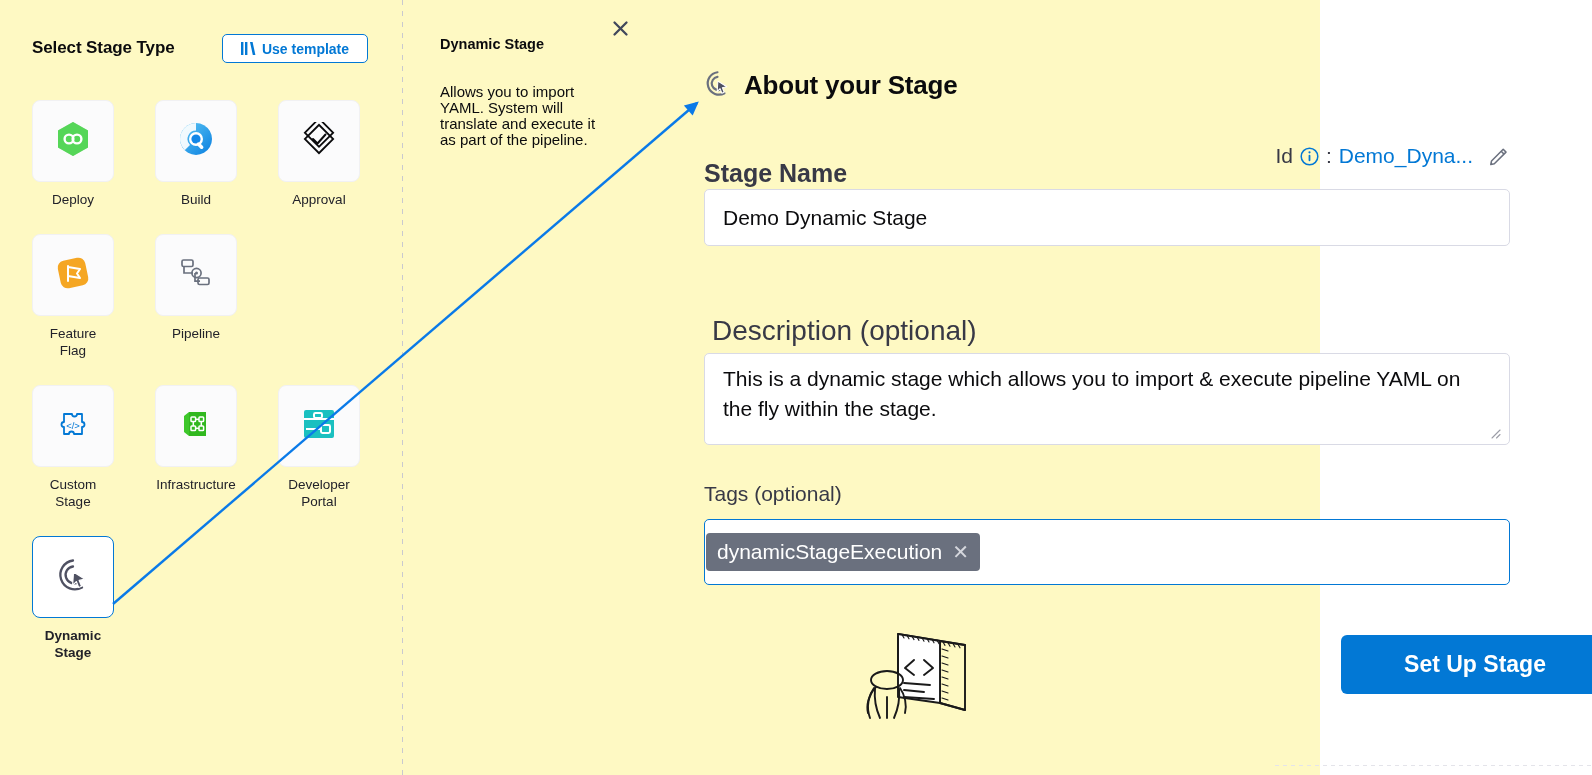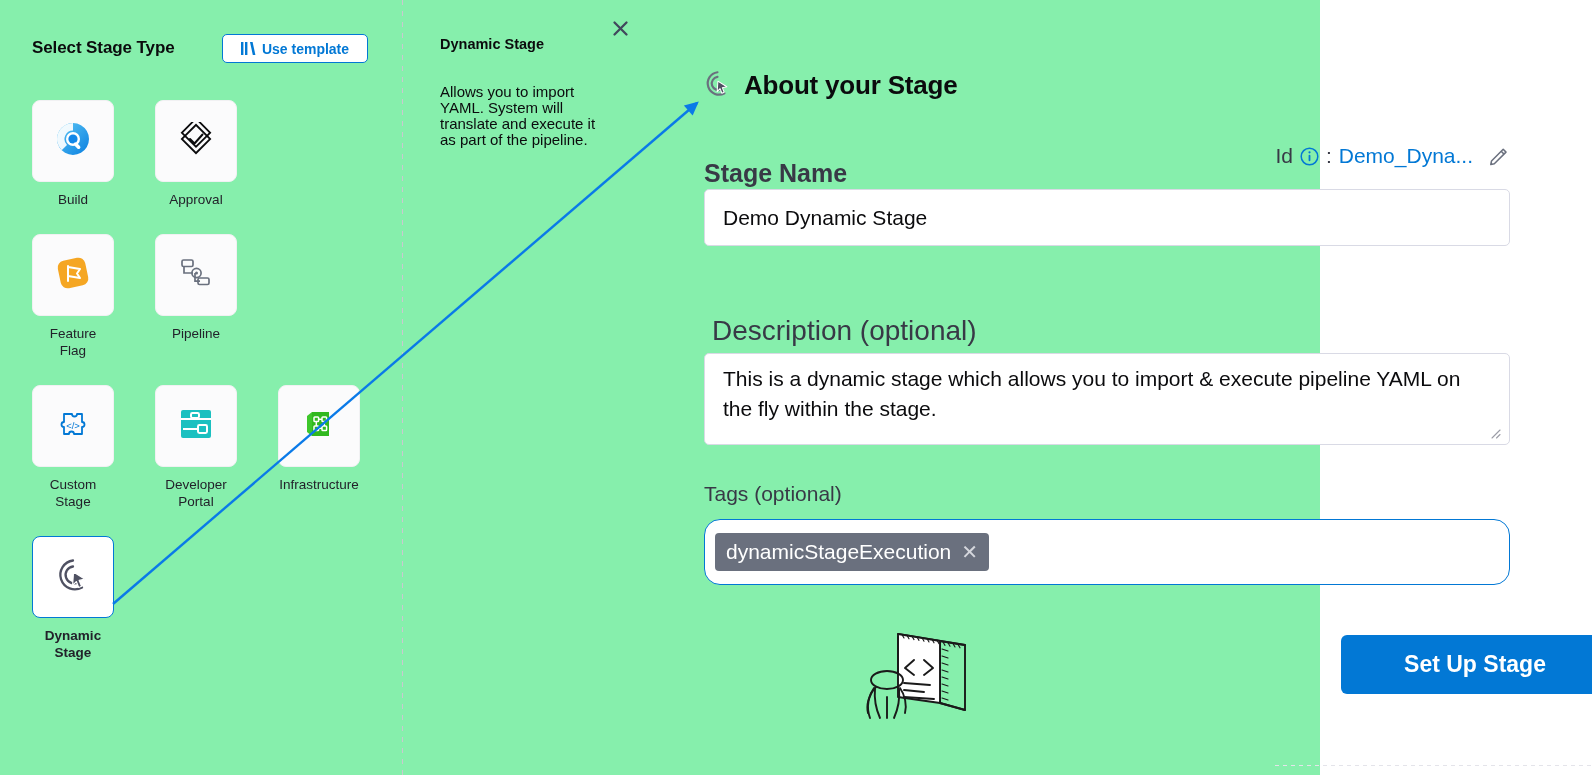--- a/index.html
+++ b/index.html
@@ -3,21 +3,21 @@
 <meta charset="utf-8">
 <style>
   * { box-sizing: border-box; }
   html, body {
     margin: 0; padding: 0;
     width: 1592px; height: 775px;
     background: #ffffff;
     font-family: "Liberation Sans", sans-serif;
     overflow: hidden;
   }
-  #root { position: relative; width: 1320px; height: 775px; background:#86efac; }
+  #root { position: relative; width: 1320px; height: 775px; background:#fef9c3; }
 
   
   #left-panel { position:absolute; left:0; top:0; width:402px; height:775px; }
   #left-header {
     position:absolute; left:32px; top:34px; width:340px; height:32px;
   }
   #panel-title {
     position:absolute; left:0; top:4px;
     font-size:17px; font-weight:bold; color:#0b0b0d; letter-spacing:-0.1px;
   }
@@ -126,22 +126,22 @@
     position:absolute; left:849px; top:425px; width:12px; height:12px;
     pointer-events:none;
   }
 
   #tags-label {
     position:absolute; left:64px; top:482px;
     font-size:21px; color:#383946;
   }
   #tags-input-box {
     position:absolute; left:64px; top:519px; width:806px; height:66px;
-    border:1.5px solid #0278d5; border-radius:16px; background:#fff;
-    display:flex; align-items:center; padding:0 10px;
+    border:1.5px solid #0278d5; border-radius:5px; background:#fff;
+    display:flex; align-items:center; padding:0 1px;
   }
   #tag-chip {
     display:flex; align-items:center; gap:10px;
     background:#6a707e; color:#ffffff;
     border-radius:4px; height:38px; padding:0 11px;
     font-size:21px;
   }
   #tag-chip-remove { font-size:20px; color:#d5d7dd; cursor:pointer; line-height:1; }
 
   #setup-stage-btn {
@@ -182,20 +182,35 @@
             <polygon points="9,0 11.6,0 14.4,13 11.8,13" fill="#0278d5"></polygon>
           </svg>
         </span>
         <span id="use-template-label">Use template</span>
       </div>
     </div>
 
     <div class="stage-grid">
 
       <div class="stage-row" style="margin-bottom:26px;">
+        <div class="stage-cell">
+          <div class="stage-card">
+            <span>
+              <svg width="36" height="38" viewBox="0 0 36 38">
+                <polygon points="18,2 33,10.5 33,27.5 18,36 3,27.5 3,10.5" fill="#4dc952"></polygon>
+                <polygon points="18,2 33,10.5 33,27.5 18,36 3,27.5 3,10.5" fill="#5ce05c" opacity="0.55"></polygon>
+                <g fill="none" stroke="#ffffff" stroke-width="2.4">
+                  <circle cx="14" cy="19" r="4.4"></circle>
+                  <circle cx="22" cy="19" r="4.4"></circle>
+                </g>
+              </svg>
+            </span>
+          </div>
+          <div class="stage-label">Deploy</div>
+        </div>
 
         <div class="stage-cell">
           <div class="stage-card">
             <span>
               <svg width="36" height="36" viewBox="0 0 36 36">
                 <defs>
                   <linearGradient id="bgrad" x1="0" y1="0" x2="1" y2="1">
                     <stop offset="0" stop-color="#5ec8f5"></stop>
                     <stop offset="1" stop-color="#0a7fe0"></stop>
                   </linearGradient>
@@ -271,55 +286,55 @@
               </svg>
             </span>
           </div>
           <div class="stage-label" style="white-space:pre-line;">Custom
 Stage</div>
         </div>
 
         <div class="stage-cell">
           <div class="stage-card">
             <span>
-              <svg width="34" height="32" viewBox="0 0 34 32">
-                <rect x="2" y="2" width="30" height="28" rx="2" fill="#1bc0c0"></rect>
-                <g fill="none" stroke="#ffffff" stroke-width="2">
-                  <line x1="2" y1="11" x2="32" y2="11"></line>
-                  <rect x="12" y="5" width="8" height="5" rx="1.4" fill="#1bc0c0"></rect>
-                  <line x1="4" y1="21" x2="19" y2="21"></line>
-                  <rect x="19" y="17" width="9" height="8" rx="1.4"></rect>
-                </g>
-              </svg>
-            </span>
-          </div>
-          <div class="stage-label" style="white-space:pre-line;">Developer
-Portal</div>
-        </div>
-
-        <div class="stage-cell">
-          <div class="stage-card">
-            <span>
               <svg width="32" height="32" viewBox="0 0 32 32">
                 <polygon points="9,4 26,4 26,28 9,28 4,24 4,8" fill="#3ec72b"></polygon>
                 <polygon points="9,4 26,4 26,28 9,28" fill="#31b81f"></polygon>
                 <g fill="none" stroke="#ffffff" stroke-width="1.5">
                   <rect x="11" y="9" width="4.6" height="4.6" rx="0.8"></rect>
                   <rect x="19" y="9" width="4.6" height="4.6" rx="0.8"></rect>
                   <rect x="11" y="18" width="4.6" height="4.6" rx="0.8"></rect>
                   <rect x="19" y="18" width="4.6" height="4.6" rx="0.8"></rect>
                   <line x1="15.6" y1="11.3" x2="19" y2="11.3"></line>
                   <line x1="15.6" y1="20.3" x2="19" y2="20.3"></line>
                   <line x1="13.3" y1="13.6" x2="13.3" y2="18"></line>
                   <line x1="21.3" y1="13.6" x2="21.3" y2="18"></line>
                 </g>
               </svg>
             </span>
           </div>
           <div class="stage-label">Infrastructure</div>
+        </div>
+
+        <div class="stage-cell">
+          <div class="stage-card">
+            <span>
+              <svg width="34" height="32" viewBox="0 0 34 32">
+                <rect x="2" y="2" width="30" height="28" rx="2" fill="#1bc0c0"></rect>
+                <g fill="none" stroke="#ffffff" stroke-width="2">
+                  <line x1="2" y1="11" x2="32" y2="11"></line>
+                  <rect x="12" y="5" width="8" height="5" rx="1.4" fill="#1bc0c0"></rect>
+                  <line x1="4" y1="21" x2="19" y2="21"></line>
+                  <rect x="19" y="17" width="9" height="8" rx="1.4"></rect>
+                </g>
+              </svg>
+            </span>
+          </div>
+          <div class="stage-label" style="white-space:pre-line;">Developer
+Portal</div>
         </div>
       </div>
 
       <div class="stage-row">
         <div class="stage-cell">
           <div class="stage-card selected">
             <span>
               <svg width="40" height="40" viewBox="0 0 40 40">
                 <g fill="none" stroke="#4f5162" stroke-width="2.3" stroke-linecap="round">
                   <path d="M20 5.5 A14.5 14.5 0 1 0 29 32.5"></path>

